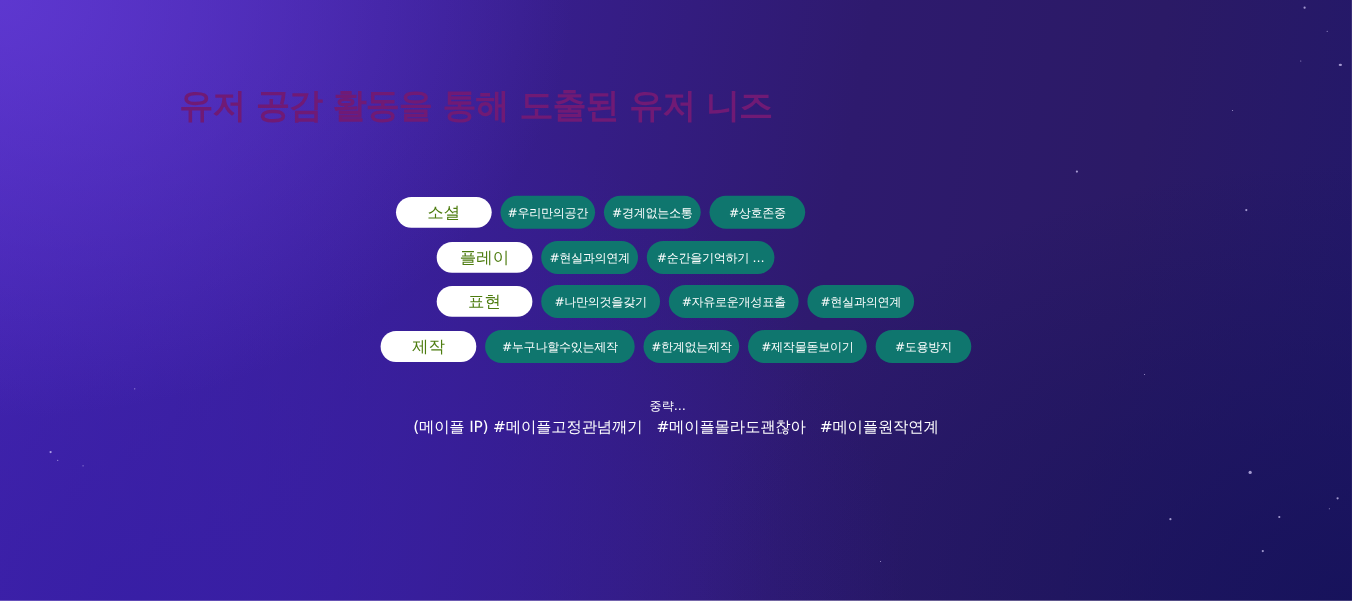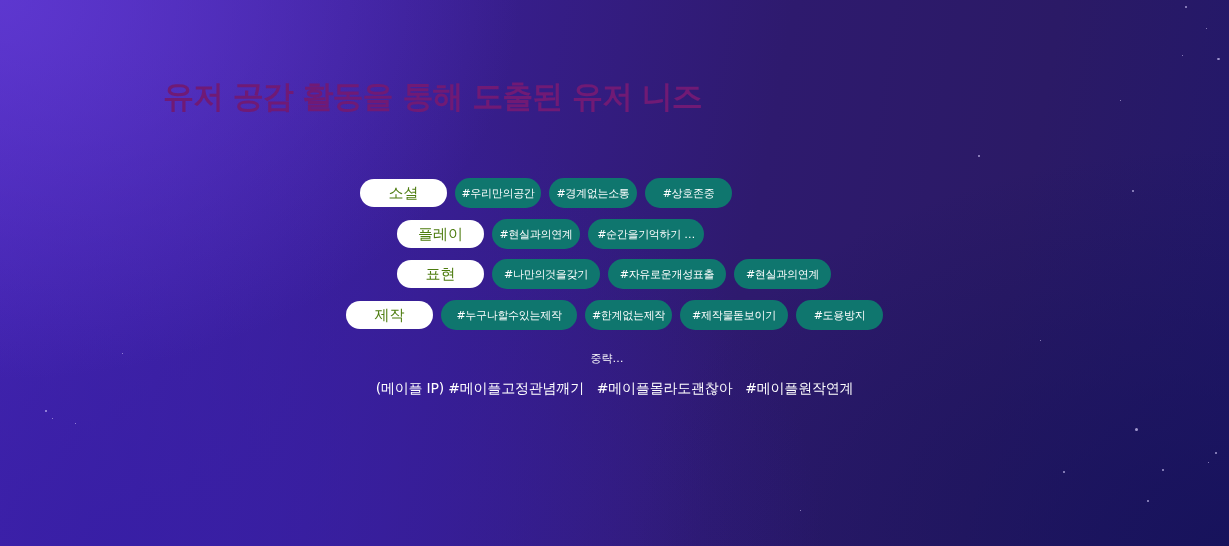--- a/index.html
+++ b/index.html
@@ -25,21 +25,21 @@
       height: 28px; border-radius: 15px; background: #ffffff; color: #4d7c0f;
       font-size: 15px; display: flex; align-items: center; justify-content: center;
       box-sizing: border-box; margin-right: 8px; flex-shrink: 0;
     }
     .tag {
       height: 30px; border-radius: 15px; background: #0f766e; color: #ffffff;
       font-size: 11px; display: flex; align-items: center; justify-content: center;
       box-sizing: border-box; margin-right: 8px; flex-shrink: 0; letter-spacing: -0.3px;
     }
     .omitted {
-      position: absolute; left: 0; width: 1214px; top: 351px; text-align: center;
+      position: absolute; left: 0; width: 1214px; top: 362px; text-align: center;
       font-size: 11px; color: #ffffff;
     }
     .ip-line {
       position: absolute; left: 0; width: 1229px; top: 380px; text-align: center;
       font-size: 14px; color: #ffffff; letter-spacing: -0.2px;
     }
   </style>
 </head>
 <body>
 

